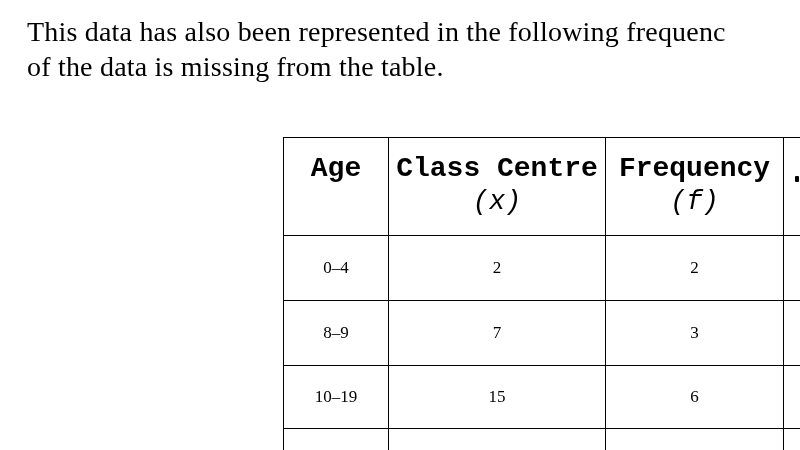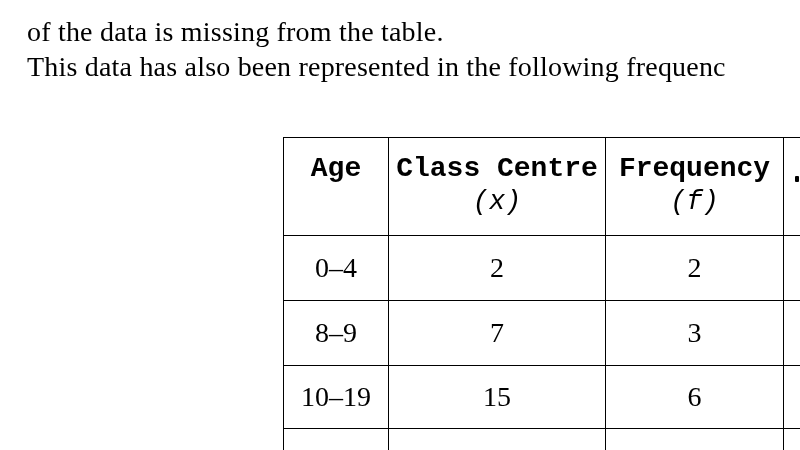--- a/index.html
+++ b/index.html
@@ -45,21 +45,21 @@
   }
   .header-row { height: 98px; }
   .hline2 {
     font-weight: normal;
     font-style: italic;
     font-size: 27px;
     line-height: 32px;
   }
   .data-row td {
     vertical-align: middle;
-    font-size: 28px;
+    font-size: 17px;
   }
   .row-a { height: 65px; }
   .row-b { height: 65px; }
   .row-c { height: 63px; }
   .row-partial { height: 45px; }
   .glyph-fragment {
     position: absolute;
     left: 795px;
     top: 176px;
     width: 4px;
@@ -67,22 +67,22 @@
     background: #000000;
     border-radius: 1px;
   }
 </style>
 </head>
 <body>
 
 <div class="screen">
 
   <div class="para">
+    <div>This data has also been represented in the following frequenc</div>
     <div>of the data is missing from the table.</div>
-    <div>This data has also been represented in the following frequenc</div>
   </div>
 
   <table class="freq-table">
     <colgroup>
       <col style="width:105px">
       <col style="width:217px">
       <col style="width:178px">
       <col style="width:120px">
     </colgroup>
     <tbody>

